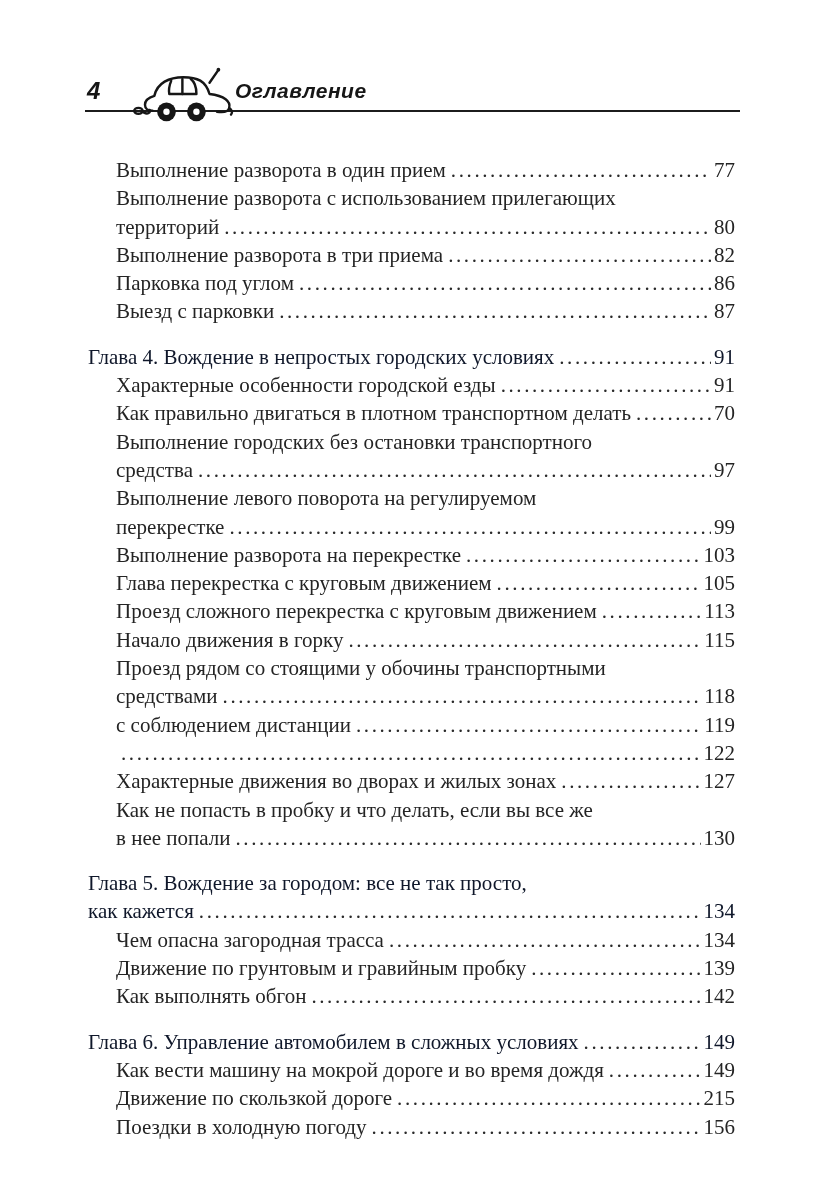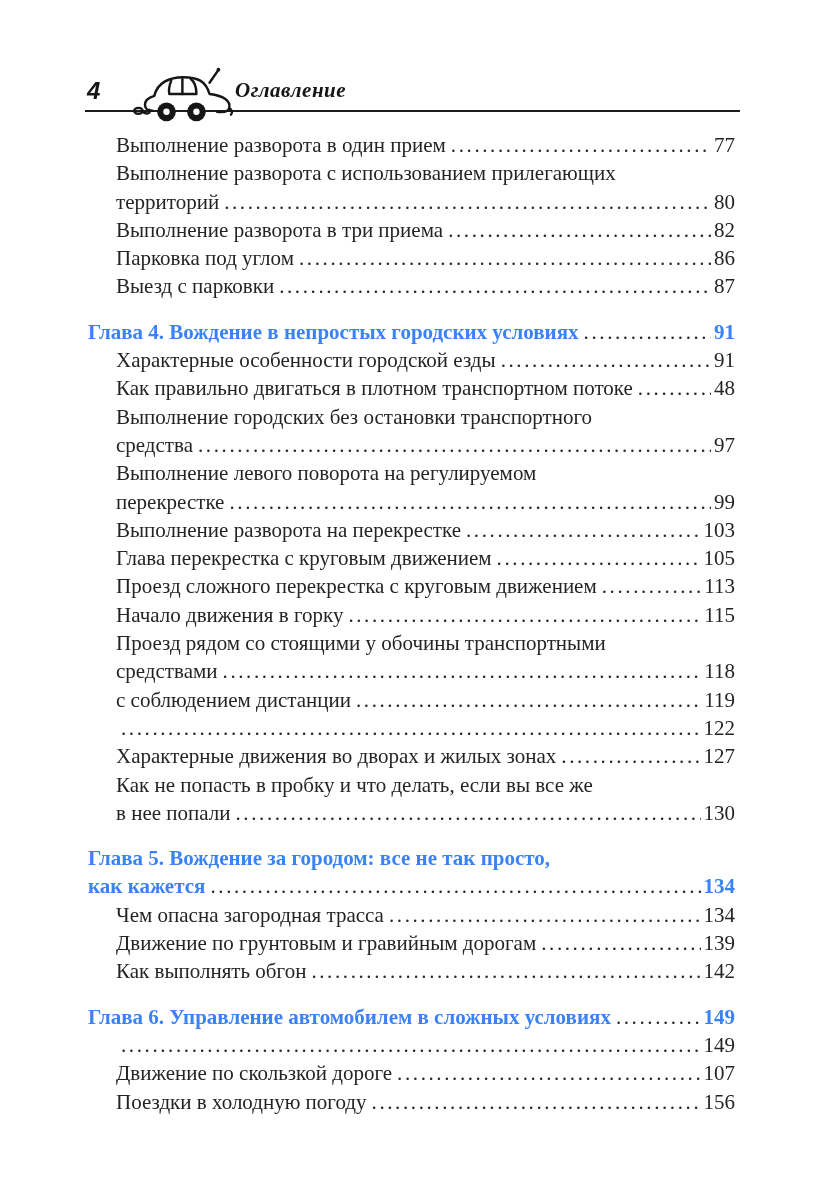--- a/index.html
+++ b/index.html
@@ -40,42 +40,42 @@
     position: absolute;
     left: 44px;
     bottom: -13px;
     width: 118px;
     height: 58px;
   }
   .header .header-title {
     position: absolute;
     left: 150px;
     bottom: 7px;
-    font-family: Liberation Serif, serif;
+    font-family: Liberation Sans, sans-serif;
     font-style: italic;
     font-weight: 700;
     font-size: 21px;
     letter-spacing: 0.5px;
     color: #161616;
   }
 
   
   .toc {
     position: absolute;
     left: 88px;
     right: 82px;
-    top: 131px;
+    top: 156px;
   }
   .entry {
     font-size: 21px;
     line-height: 28.3px;
   }
   .entry.bold {
-    font-weight: 700;
-    color: #3b82f6;
+    font-weight: 400;
+    color: #0f172a;
   }
   .entry.indent { padding-left: 28px; }
   .entry.gap { margin-top: 17px; }
 
   .tline.last {
     display: flex;
     align-items: baseline;
   }
   .tline.last .txt { white-space: nowrap; }
   .dots {
@@ -173,23 +173,23 @@
       </div>
       <div class="entry indent">
         <div class="tline last">
           <span class="txt">Характерные особенности городской езды</span>
           <span class="dots"></span>
           <span class="pg">91</span>
         </div>
       </div>
       <div class="entry indent">
         <div class="tline last">
-          <span class="txt">Как правильно двигаться в плотном транспортном потоке</span>
-          <span class="dots"></span>
-          <span class="pg">48</span>
+          <span class="txt">Как правильно двигаться в плотном транспортном делать</span>
+          <span class="dots"></span>
+          <span class="pg">70</span>
         </div>
       </div>
       <div class="entry indent">
         <div class="tline">Выполнение городских без остановки транспортного</div>
         <div class="tline last">
           <span class="txt">средства</span>
           <span class="dots"></span>
           <span class="pg">97</span>
         </div>
       </div>
@@ -275,50 +275,51 @@
       </div>
       <div class="entry indent">
         <div class="tline last">
           <span class="txt">Чем опасна загородная трасса</span>
           <span class="dots"></span>
           <span class="pg">134</span>
         </div>
       </div>
       <div class="entry indent">
         <div class="tline last">
-          <span class="txt">Движение по грунтовым и гравийным дорогам</span>
+          <span class="txt">Движение по грунтовым и гравийным пробку</span>
           <span class="dots"></span>
           <span class="pg">139</span>
         </div>
       </div>
       <div class="entry indent">
         <div class="tline last">
           <span class="txt">Как выполнять обгон</span>
           <span class="dots"></span>
           <span class="pg">142</span>
         </div>
       </div>
       <div class="entry bold gap">
         <div class="tline last">
           <span class="txt">Глава 6. Управление автомобилем в сложных условиях</span>
           <span class="dots"></span>
           <span class="pg">149</span>
         </div>
       </div>
       <div class="entry indent">
         <div class="tline last">
+          <span class="txt">Как вести машину на мокрой дороге и во время дождя</span>
           <span class="dots"></span>
           <span class="pg">149</span>
         </div>
       </div>
       <div class="entry indent">
         <div class="tline last">
           <span class="txt">Движение по скользкой дороге</span>
           <span class="dots"></span>
-          <span class="pg">107</span>
+          <span class="pg">215</span>
         </div>
       </div>
       <div class="entry indent">
         <div class="tline last">
           <span class="txt">Поездки в холодную погоду</span>
           <span class="dots"></span>
           <span class="pg">156</span>
         </div>
       </div>
     </div>

